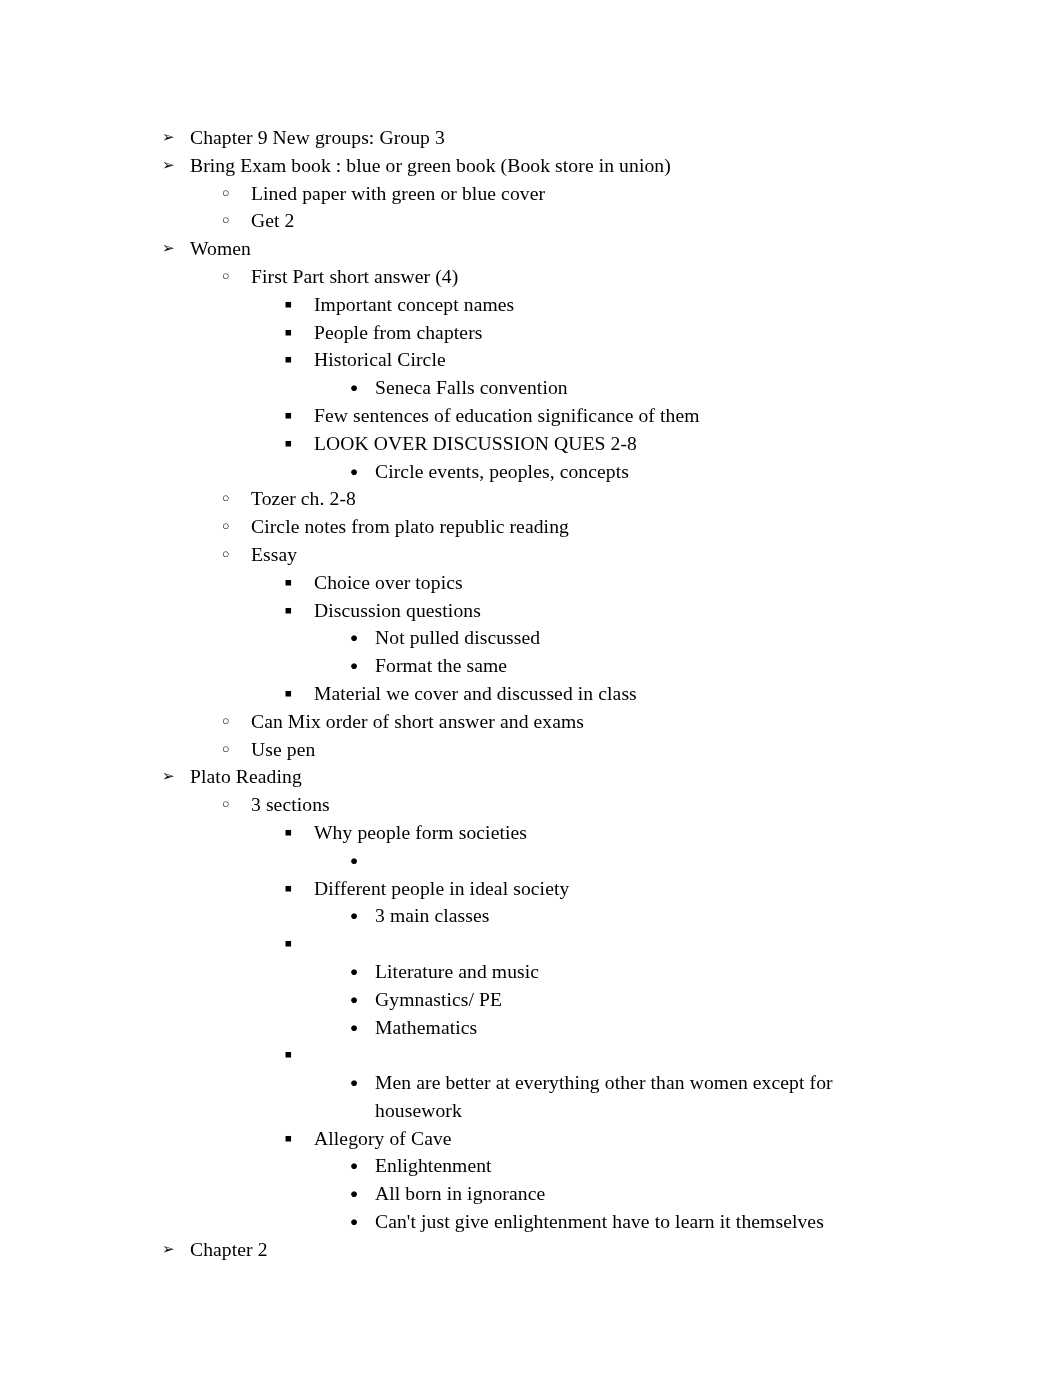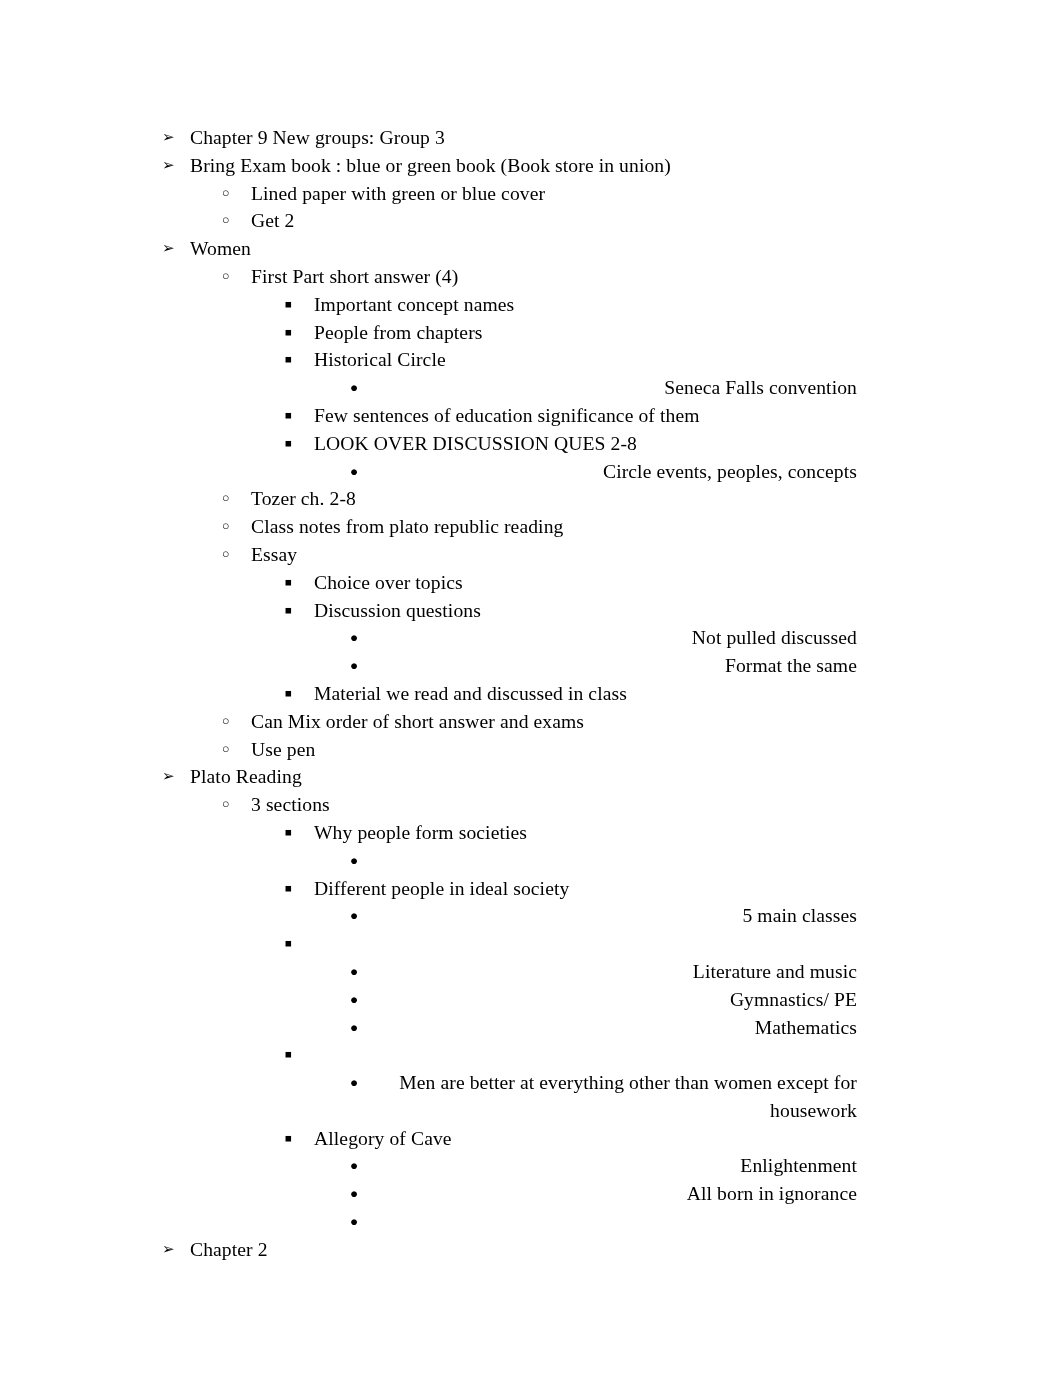--- a/index.html
+++ b/index.html
@@ -71,21 +71,21 @@
   }
 
   
   .lvl4 { margin-left: 188px; }
   .lvl4 > .marker {
     width: 25px;
     font-size: 13.5px;
     line-height: 27.8px;
   }
 
-  .lvl4 > .txt { max-width: 482px; text-align: right; }
+  .lvl4 > .txt { max-width: 482px; }
   .lvl3 > .txt { max-width: 548px; }
 </style>
 </head>
 <body>
 
 <div id="doc">
   <div id="outline">
       <div class="row lvl1">
         <span class="marker">➢</span>
         <span class="txt">Chapter 9 New groups: Group 3</span>
@@ -137,21 +137,21 @@
       <div class="row lvl4">
         <span class="marker">●</span>
         <span class="txt">Circle events, peoples, concepts</span>
       </div>
       <div class="row lvl2">
         <span class="marker">○</span>
         <span class="txt">Tozer ch. 2-8</span>
       </div>
       <div class="row lvl2">
         <span class="marker">○</span>
-        <span class="txt">Class notes from plato republic reading</span>
+        <span class="txt">Circle notes from plato republic reading</span>
       </div>
       <div class="row lvl2">
         <span class="marker">○</span>
         <span class="txt">Essay</span>
       </div>
       <div class="row lvl3">
         <span class="marker">■</span>
         <span class="txt">Choice over topics</span>
       </div>
       <div class="row lvl3">
@@ -161,21 +161,21 @@
       <div class="row lvl4">
         <span class="marker">●</span>
         <span class="txt">Not pulled discussed</span>
       </div>
       <div class="row lvl4">
         <span class="marker">●</span>
         <span class="txt">Format the same</span>
       </div>
       <div class="row lvl3">
         <span class="marker">■</span>
-        <span class="txt">Material we read and discussed in class</span>
+        <span class="txt">Material we cover and discussed in class</span>
       </div>
       <div class="row lvl2">
         <span class="marker">○</span>
         <span class="txt">Can Mix order of short answer and exams</span>
       </div>
       <div class="row lvl2">
         <span class="marker">○</span>
         <span class="txt">Use pen</span>
       </div>
       <div class="row lvl1">
@@ -192,21 +192,21 @@
       </div>
       <div class="row lvl4">
         <span class="marker">●</span>
       </div>
       <div class="row lvl3">
         <span class="marker">■</span>
         <span class="txt">Different people in ideal society</span>
       </div>
       <div class="row lvl4">
         <span class="marker">●</span>
-        <span class="txt">5 main classes</span>
+        <span class="txt">3 main classes</span>
       </div>
       <div class="row lvl3">
         <span class="marker">■</span>
       </div>
       <div class="row lvl4">
         <span class="marker">●</span>
         <span class="txt">Literature and music</span>
       </div>
       <div class="row lvl4">
         <span class="marker">●</span>
@@ -230,19 +230,20 @@
       <div class="row lvl4">
         <span class="marker">●</span>
         <span class="txt">Enlightenment</span>
       </div>
       <div class="row lvl4">
         <span class="marker">●</span>
         <span class="txt">All born in ignorance</span>
       </div>
       <div class="row lvl4">
         <span class="marker">●</span>
+        <span class="txt">Can't just give enlightenment have to learn it themselves</span>
       </div>
       <div class="row lvl1">
         <span class="marker">➢</span>
         <span class="txt">Chapter 2</span>
       </div>
     </div>
 </div>
 
 </body></html>

